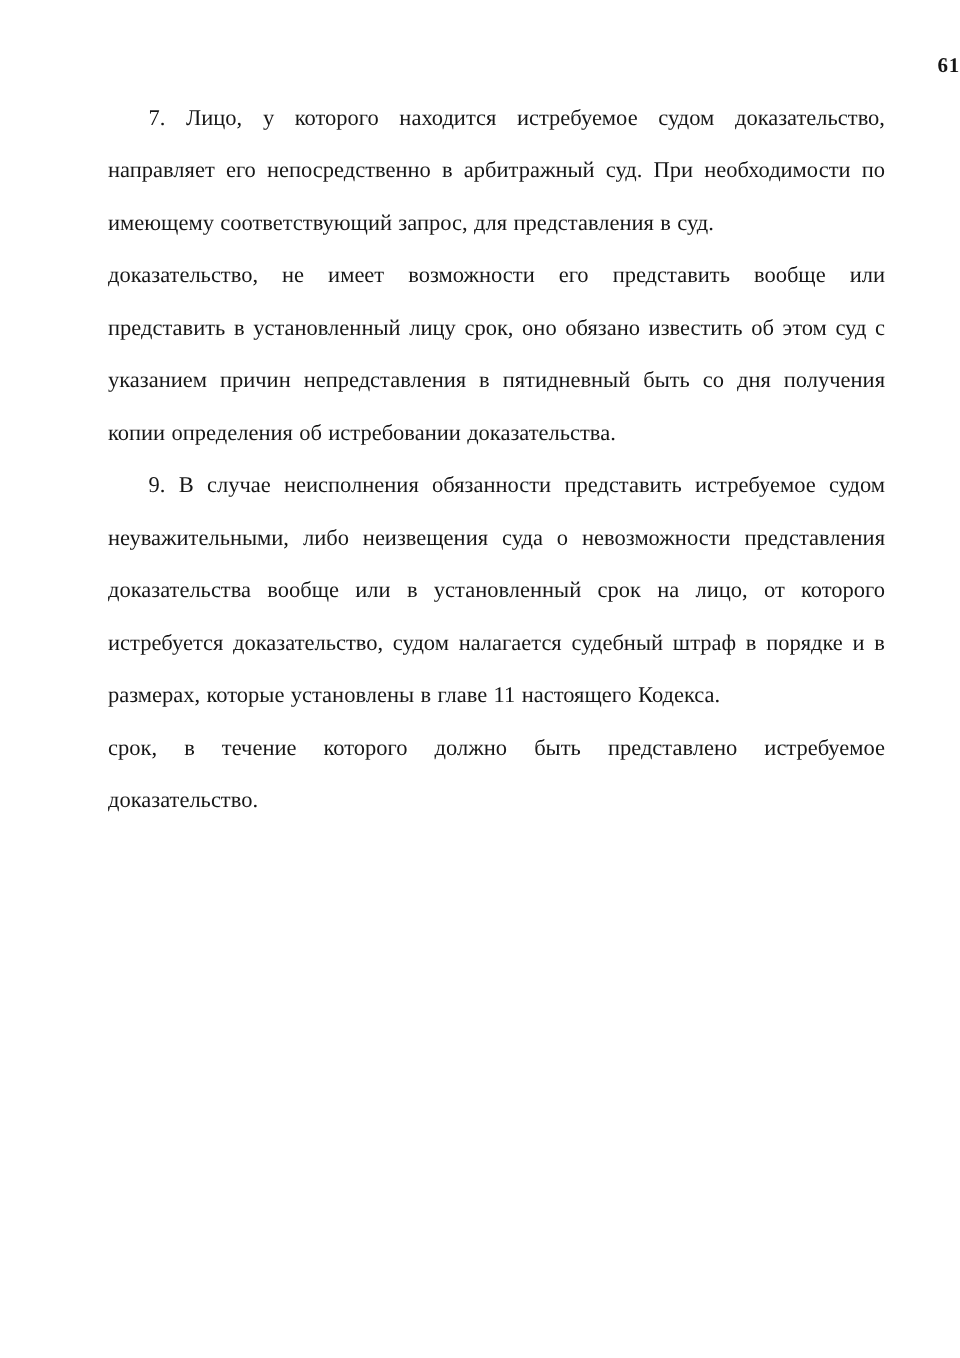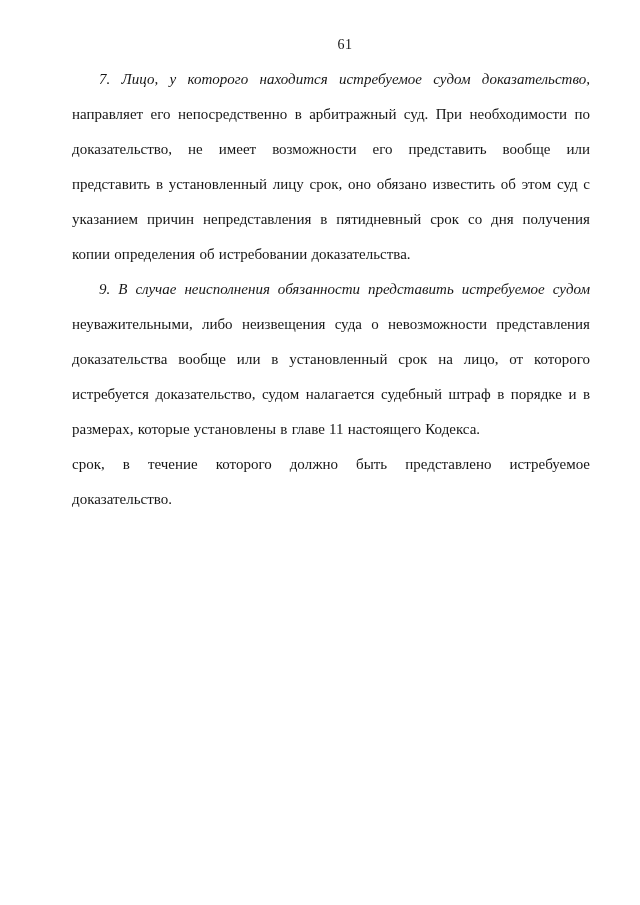--- a/index.html
+++ b/index.html
@@ -14,25 +14,25 @@
     background: #ffffff;
     font-family: "Liberation Serif", serif;
     color: #161616;
     overflow: hidden;
   }
   .page-number {
     position: absolute;
     top: 37px;
     left: 0;
     width: 100%;
-    text-align: center;
+    text-align: right;
     text-indent: 50px; 
     font-size: 14px;
     letter-spacing: 0.5px;
-    font-weight: 400;
+    font-weight: 700;
   }
   .text-block {
     position: absolute;
     left: 72px;
     top: 62px;
     width: 518px;
   }
   .paragraph {
     margin: 0;
     padding: 0;
@@ -45,37 +45,37 @@
     text-align: justify;
     text-align-last: justify;
     word-spacing: 0.5px;
   }
   .line.last {
     text-align: left;
     text-align-last: left;
   }
   .line.indent {
     text-indent: 27px;
-    font-style: italic;
   }
 </style>
 </head>
 <body>
 
 <div class="page">
   <div class="page-number">61</div>
   <div class="text-block" id="paragraphs">
       <div class="paragraph">
         <div class="line indent">7. Лицо, у которого находится истребуемое судом доказательство,</div>
         <div class="line">направляет его непосредственно в арбитражный суд. При необходимости по</div>
+        <div class="line last">имеющему соответствующий запрос, для представления в суд.</div>
       </div>
       <div class="paragraph">
         <div class="line">доказательство, не имеет возможности его представить вообще или</div>
         <div class="line">представить в установленный лицу срок, оно обязано известить об этом суд с</div>
-        <div class="line">указанием причин непредставления в пятидневный срок со дня получения</div>
+        <div class="line">указанием причин непредставления в пятидневный быть со дня получения</div>
         <div class="line last">копии определения об истребовании доказательства.</div>
       </div>
       <div class="paragraph">
         <div class="line indent">9. В случае неисполнения обязанности представить истребуемое судом</div>
         <div class="line">неуважительными, либо неизвещения суда о невозможности представления</div>
         <div class="line">доказательства вообще или в установленный срок на лицо, от которого</div>
         <div class="line">истребуется доказательство, судом налагается судебный штраф в порядке и в</div>
         <div class="line last">размерах, которые установлены в главе 11 настоящего Кодекса.</div>
       </div>
       <div class="paragraph">

